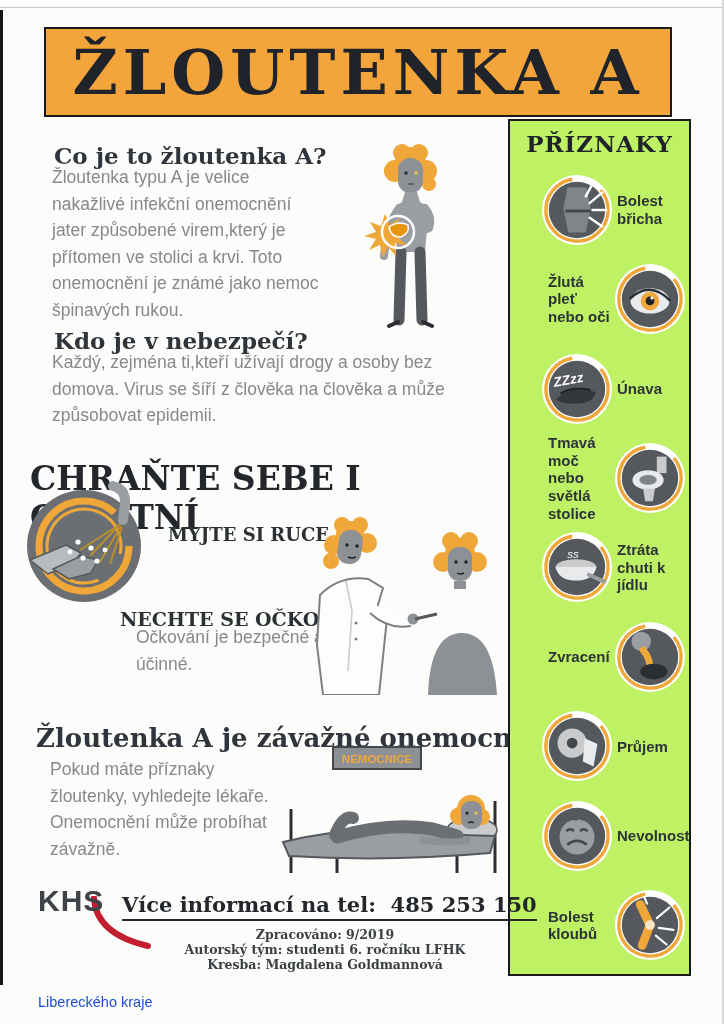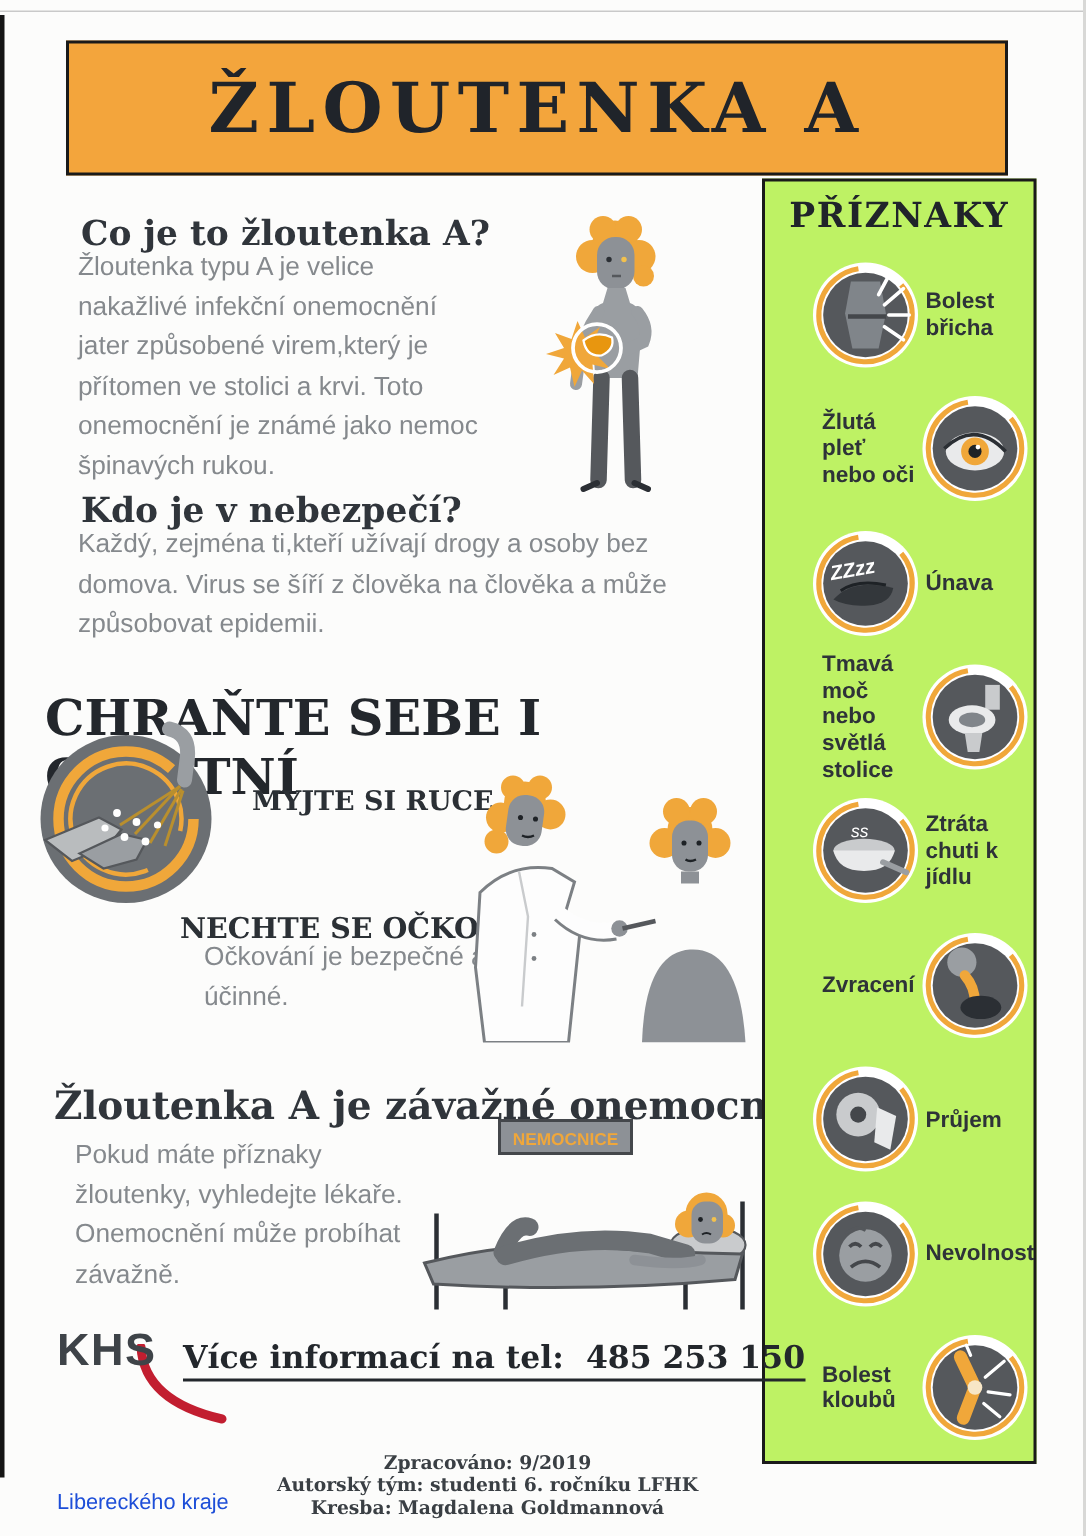--- a/index.html
+++ b/index.html
@@ -6,21 +6,21 @@
   #poster{position:relative;width:724px;height:1024px;background:#fcfcfb;overflow:hidden;
           font-family:"Liberation Sans",sans-serif;}
   .abs{position:absolute;}
   
   .scan-left{left:0;top:10px;width:3px;height:975px;background:#151515;}
   .scan-top{left:0;top:7px;width:724px;height:1px;background:#c9c9c9;}
   .scan-right{right:0;top:0;width:2px;height:1024px;background:#d8d8d6;}
   
   .header-box{left:44px;top:27px;width:628px;height:90px;background:#f3a53c;border:2px solid #1a1a1a;
               box-sizing:border-box;display:flex;align-items:center;justify-content:center;}
-  .header-title{font-family:"DejaVu Serif",serif;font-weight:800;font-size:46px;letter-spacing:5px;
+  .header-title{font-family:"DejaVu Serif",serif;font-weight:800;font-size:62px;letter-spacing:5px;
                 color:#20242a;}
   
   .h-slab{font-family:"DejaVu Serif",serif;font-weight:800;color:#30353b;margin-top:13px;}
   .h1{left:54px;top:129px;font-size:23px;}
   .h2{left:54px;top:314px;font-size:23px;}
   .h-big{left:30px;top:446px;font-size:33px;color:#23272c;letter-spacing:0px;width:480px;}
   .h3{left:36px;top:710px;font-size:26px;}
   .body-txt{color:#85898d;font-size:17.5px;line-height:1.52;}
   .p1{left:52px;top:164px;width:268px;}
   .p2{left:52px;top:349px;width:452px;}
@@ -38,21 +38,21 @@
   .sym-icon{width:72px;height:72px;flex:0 0 72px;}
   .sym-label{flex:1;font-size:15px;font-weight:700;color:#2e3338;line-height:1.18;}
   .icon-left .sym-label{margin-left:4px;}
   .icon-right .sym-label{padding-left:7px;}
   
   .phone-line{left:122px;top:892px;font-family:"DejaVu Serif",serif;font-weight:800;font-size:21px;
               color:#23272c;border-bottom:2.5px solid #23272c;padding-bottom:2px;white-space:nowrap;}
   .khs-name{left:38px;top:884px;font-size:30px;font-weight:800;color:#3e4348;letter-spacing:1px;}
   .khs-sub{left:38px;top:958px;font-size:14.5px;color:#1d4ed8;margin-top:36px;}
   .credits{left:170px;top:928px;width:310px;text-align:center;font-family:"DejaVu Serif",serif;
-           font-weight:700;font-size:12.5px;color:#3a3f44;line-height:1.18;margin-top:40px;}
+           font-weight:700;font-size:12.5px;color:#3a3f44;line-height:1.18;}
 </style>
 </head>
 <body>
 
 <div id="poster">
 
   <div class="abs scan-left"></div>
   <div class="abs scan-top"></div>
   <div class="abs scan-right"></div>
 

